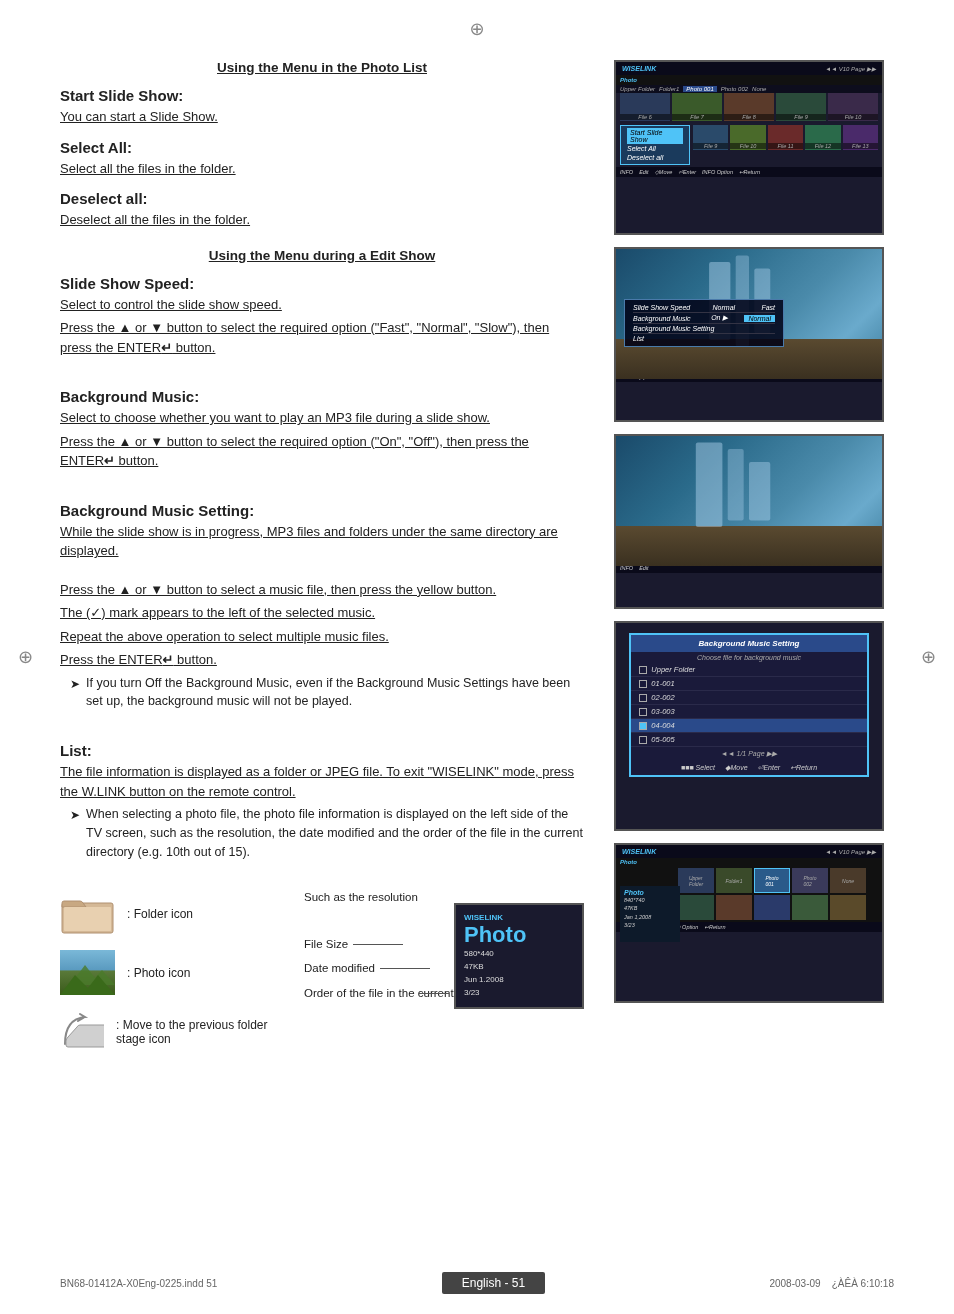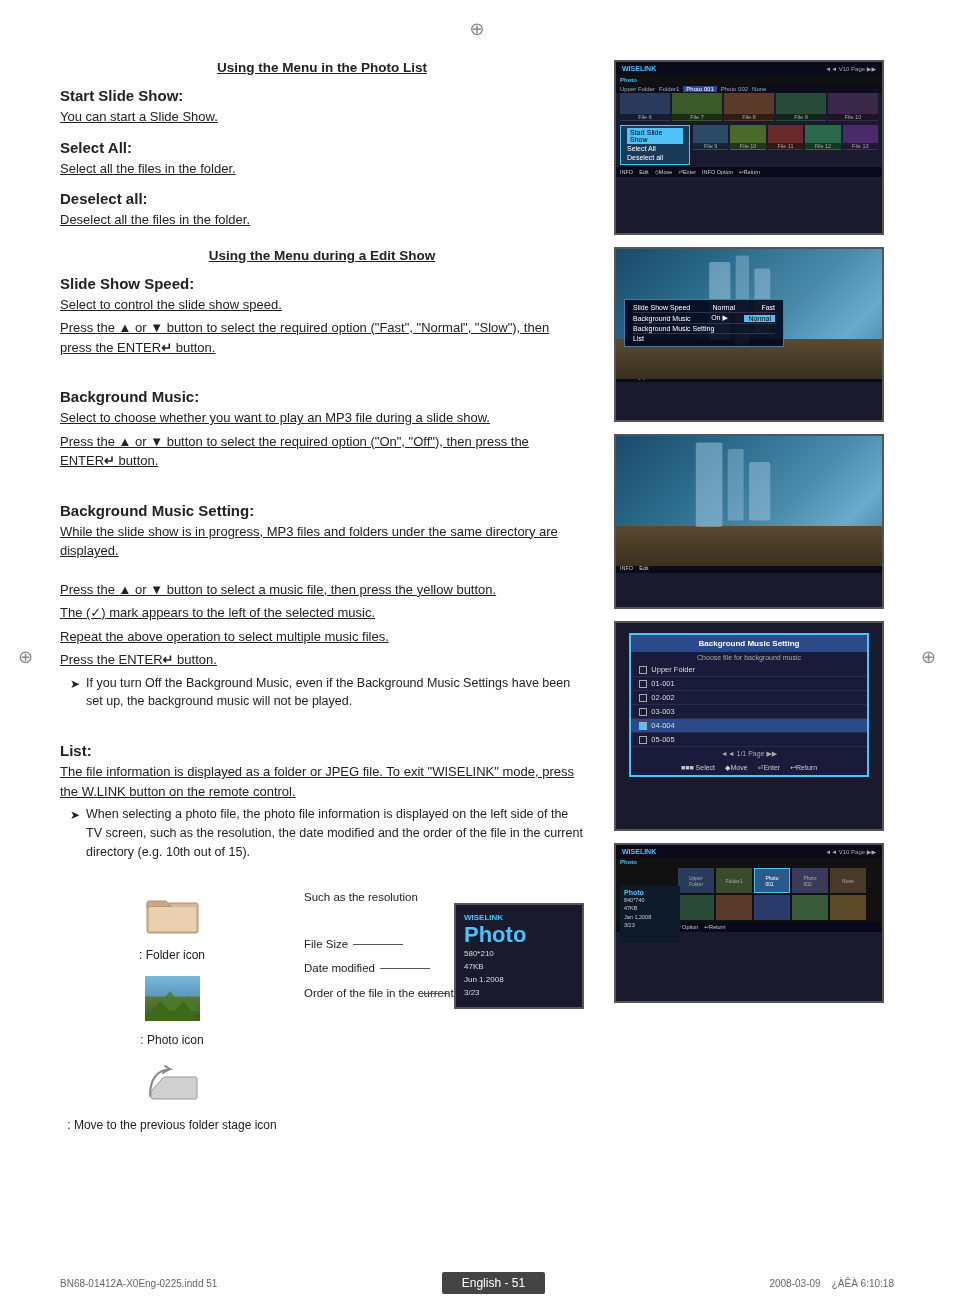--- a/index.html
+++ b/index.html
@@ -56,20 +56,21 @@
     }
 
     .left-column {
       flex: 1;
       min-width: 0;
     }
 
     .right-column {
       width: 280px;
       flex-shrink: 0;
+      font-style: italic;
     }
 
     
     .section-title {
       font-weight: bold;
       font-size: 13.5px;
       text-decoration: underline;
       margin-bottom: 10px;
       margin-top: 20px;
     }
@@ -328,21 +329,20 @@
 
     .bottom-right {
       flex: 1;
     }
 
     .icon-row {
       display: flex;
       align-items: center;
       gap: 12px;
       margin-bottom: 14px;
-      flex-direction: column;
     }
 
     .icon-text {
       font-size: 12px;
     }
 
     
     .folder-icon-svg {
       width: 55px;
       height: 45px;
@@ -585,21 +585,21 @@
                 <div style="border-top:1px solid #555; width:30px;"></div>
               </div>
             </div>
 
             <div class="info-wiselink-box" style="margin-left:5px;">
               <div class="wiselink-header">
                 <span style="color:#4fc3f7; font-weight:bold; font-size:8px;">WISELINK</span>
               </div>
               <div class="photo-big-text">Photo</div>
               <div class="photo-info-details">
-                <div>580*210</div>
+                <div>580*440</div>
                 <div>47KB</div>
                 <div>Jun 1.2008</div>
                 <div>3/23</div>
               </div>
             </div>
           </div>
         </div>
       </div>
 
     </div>

